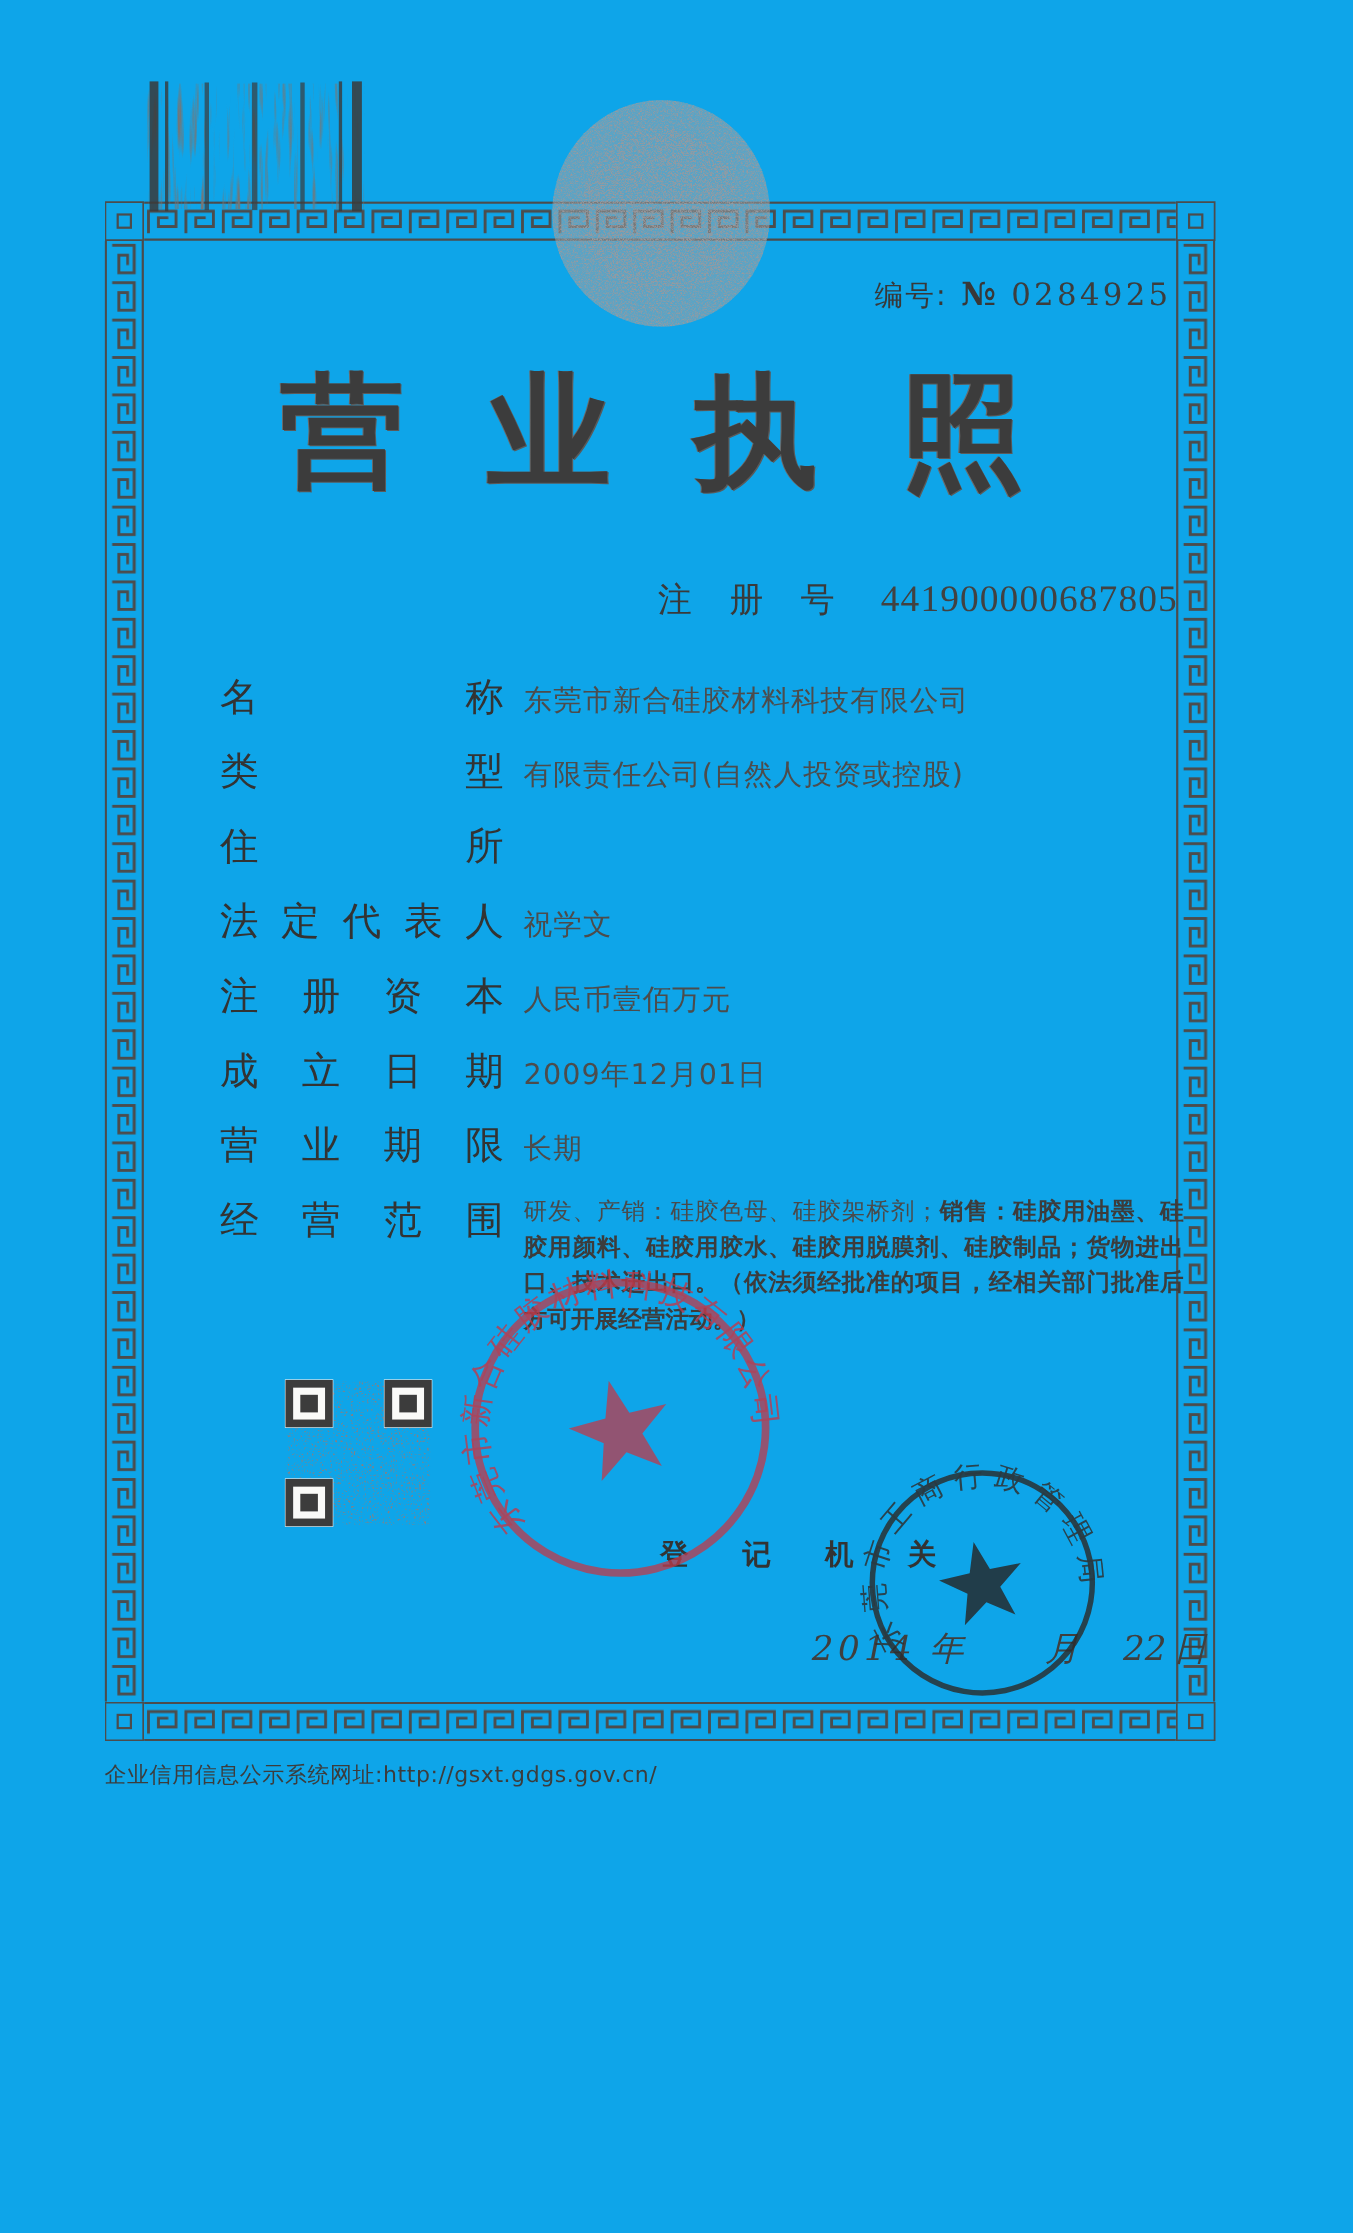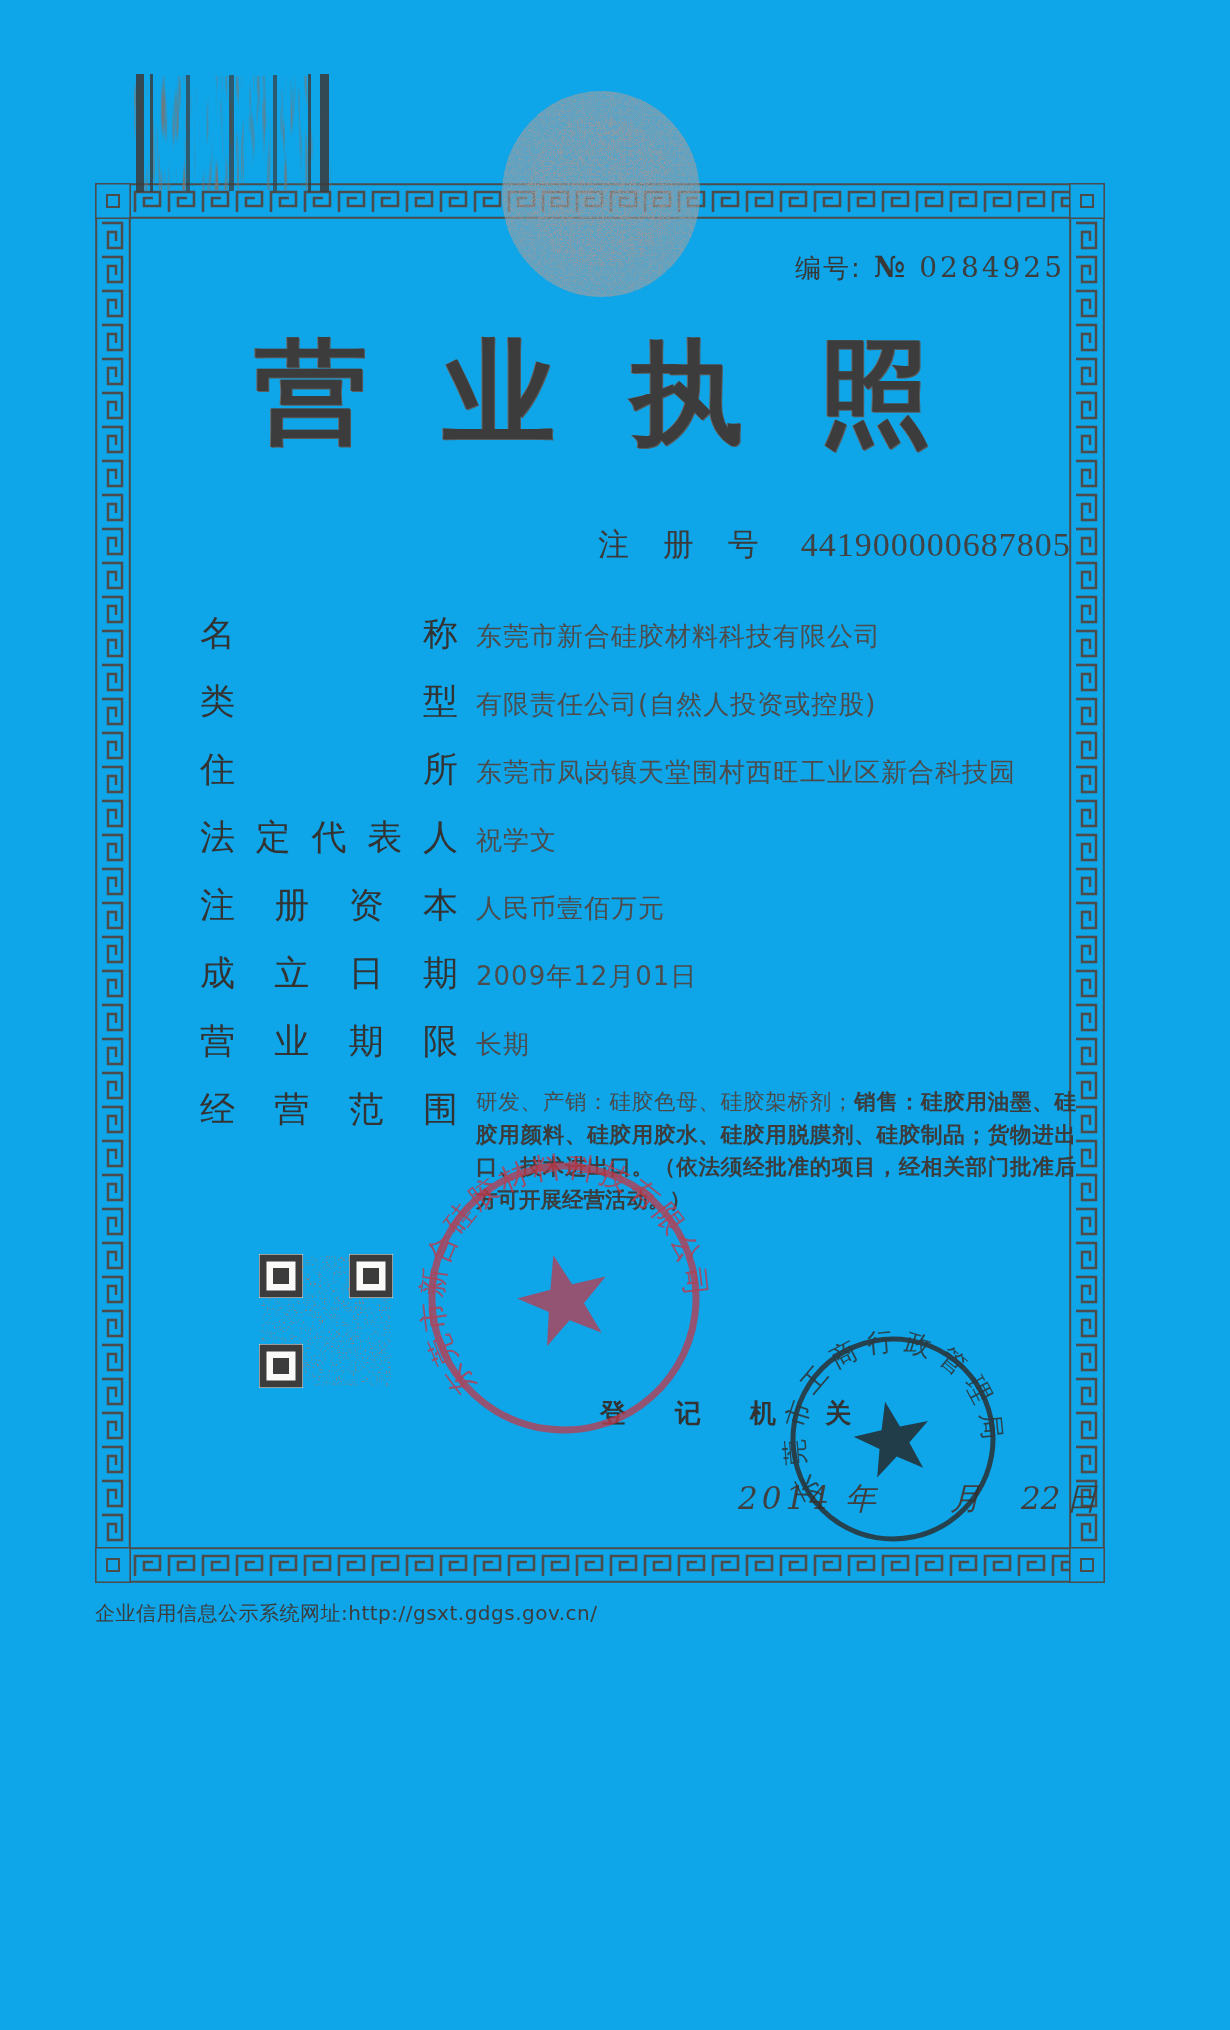--- a/index.html
+++ b/index.html
@@ -191,21 +191,20 @@
           <span>类</span>
           <span>型</span>
         </div>
       <div class="fvalue">有限责任公司(自然人投资或控股)</div>
     </div>
     <div class="field-row">
       <div class="flabel">
           <span>住</span>
           <span>所</span>
         </div>
-      <div class="fvalue">东莞市凤岗镇天堂围村西旺工业区新合科技园</div>
     </div>
     <div class="field-row">
       <div class="flabel">
           <span>法</span>
           <span>定</span>
           <span>代</span>
           <span>表</span>
           <span>人</span>
         </div>
       <div class="fvalue">祝学文</div>

